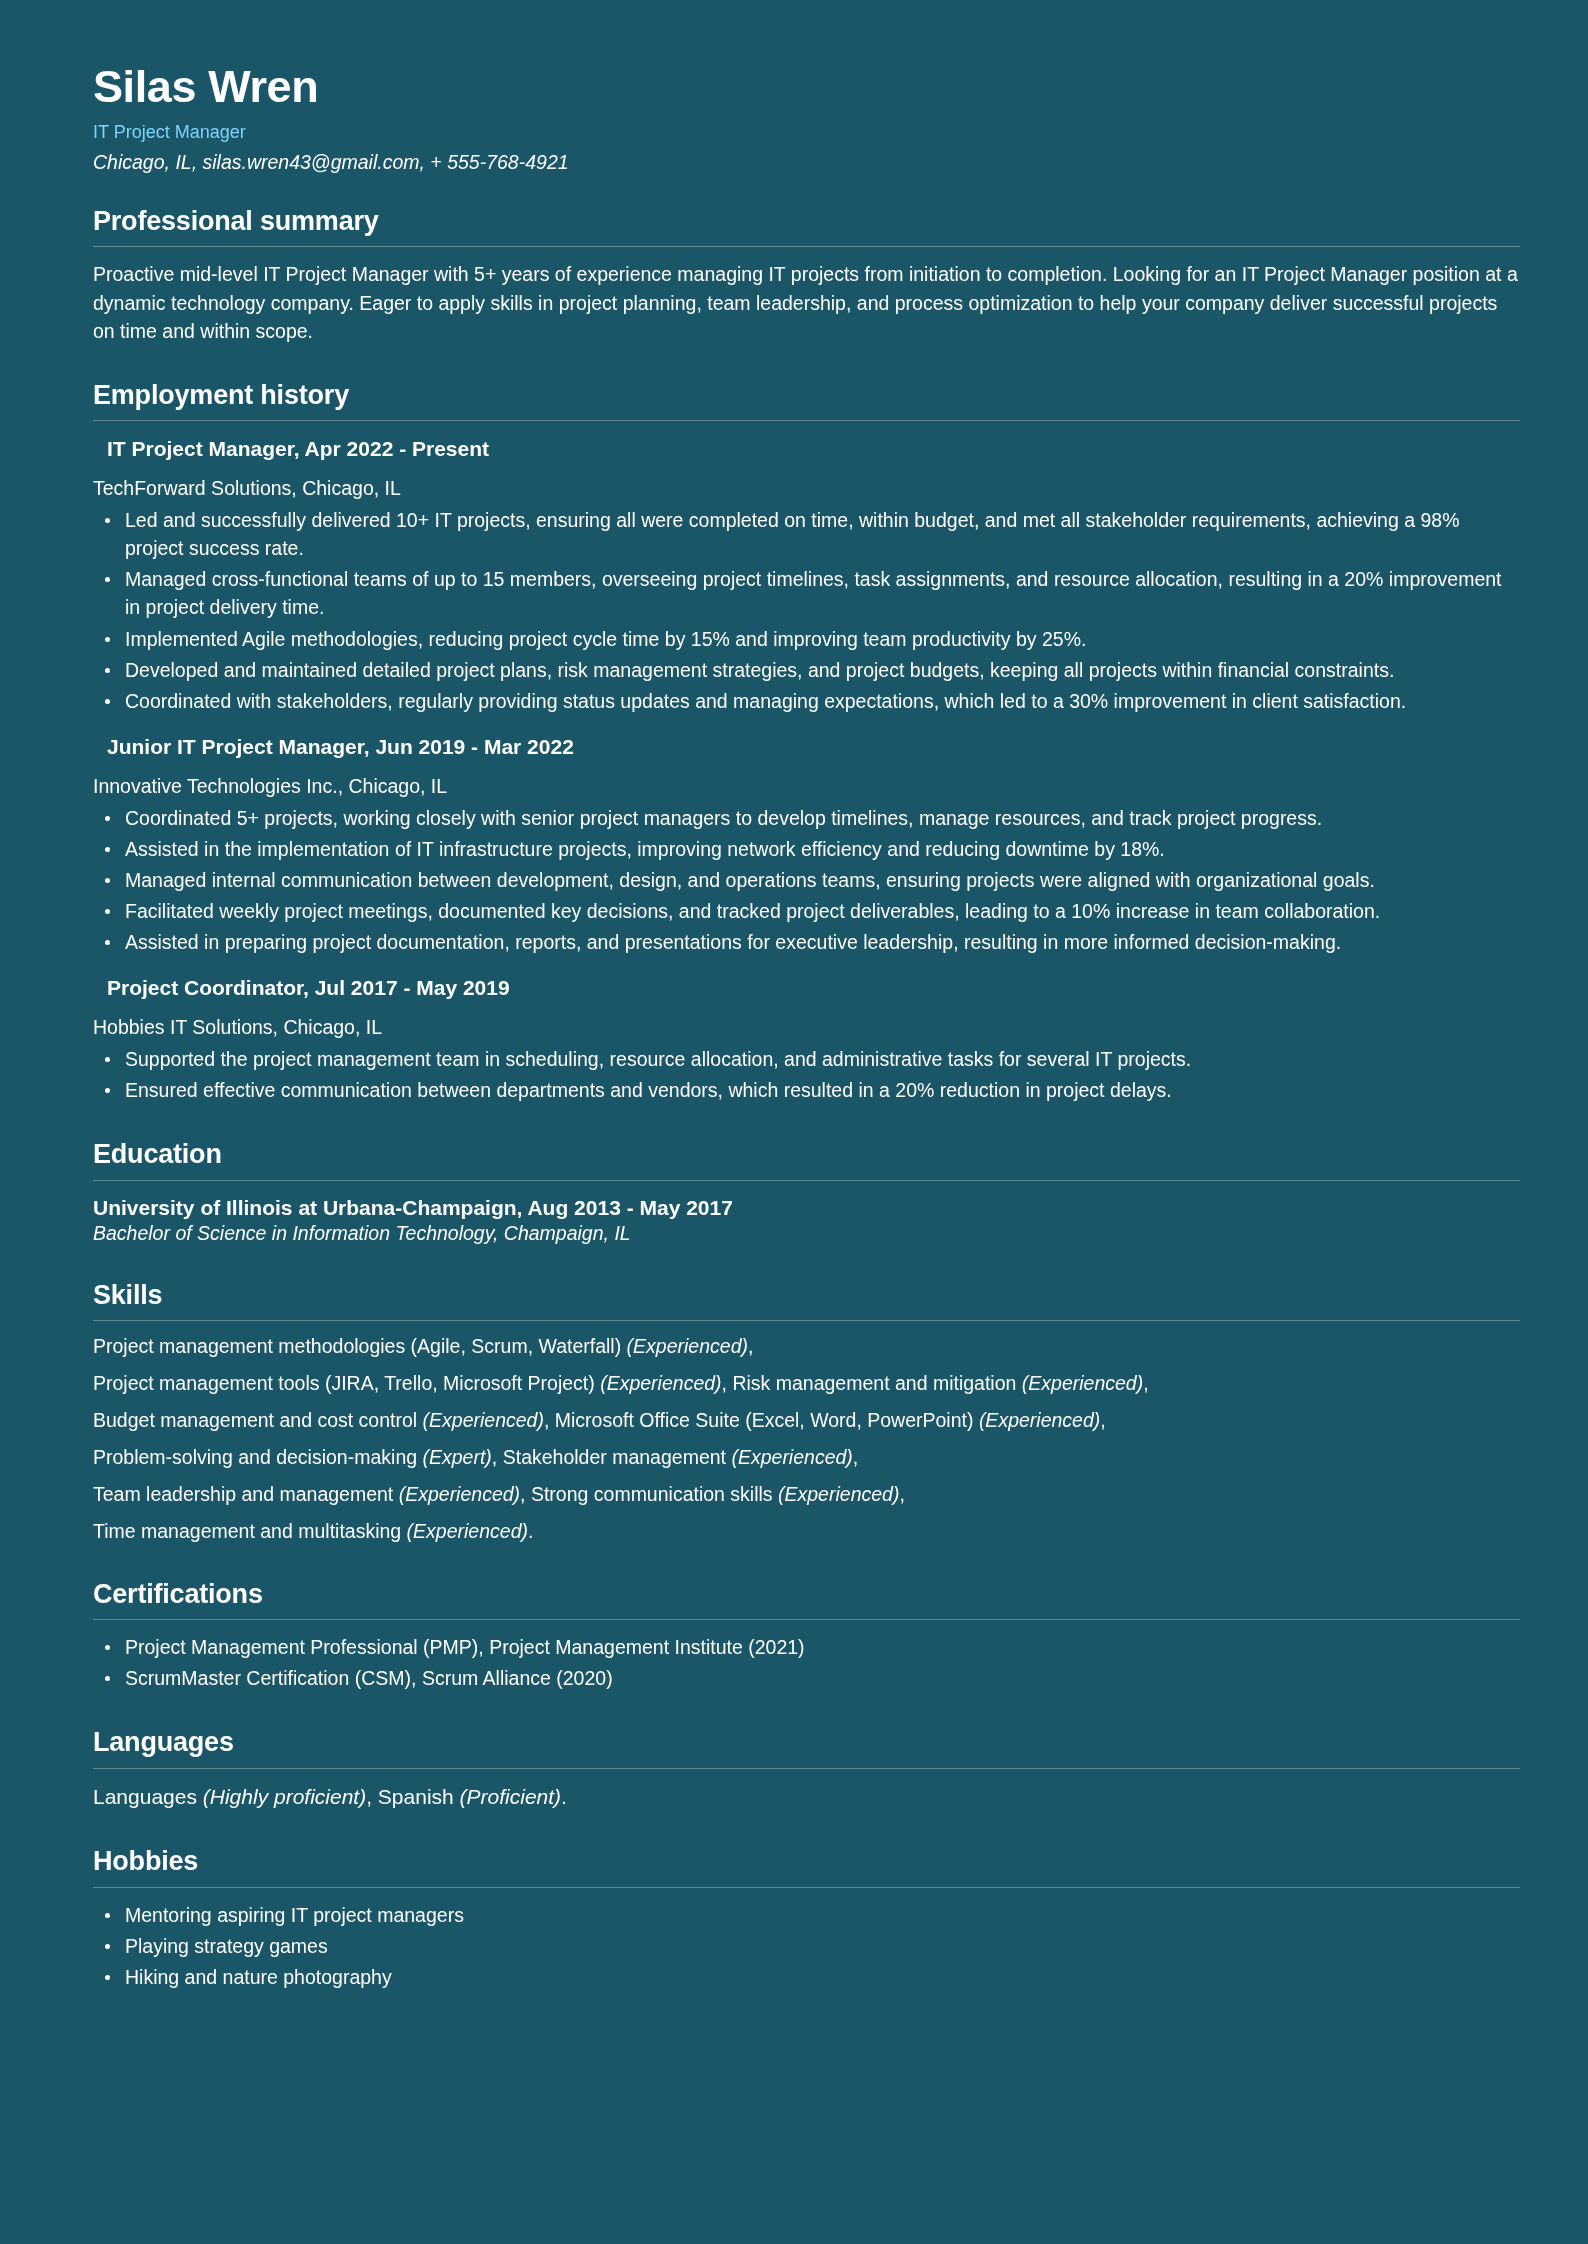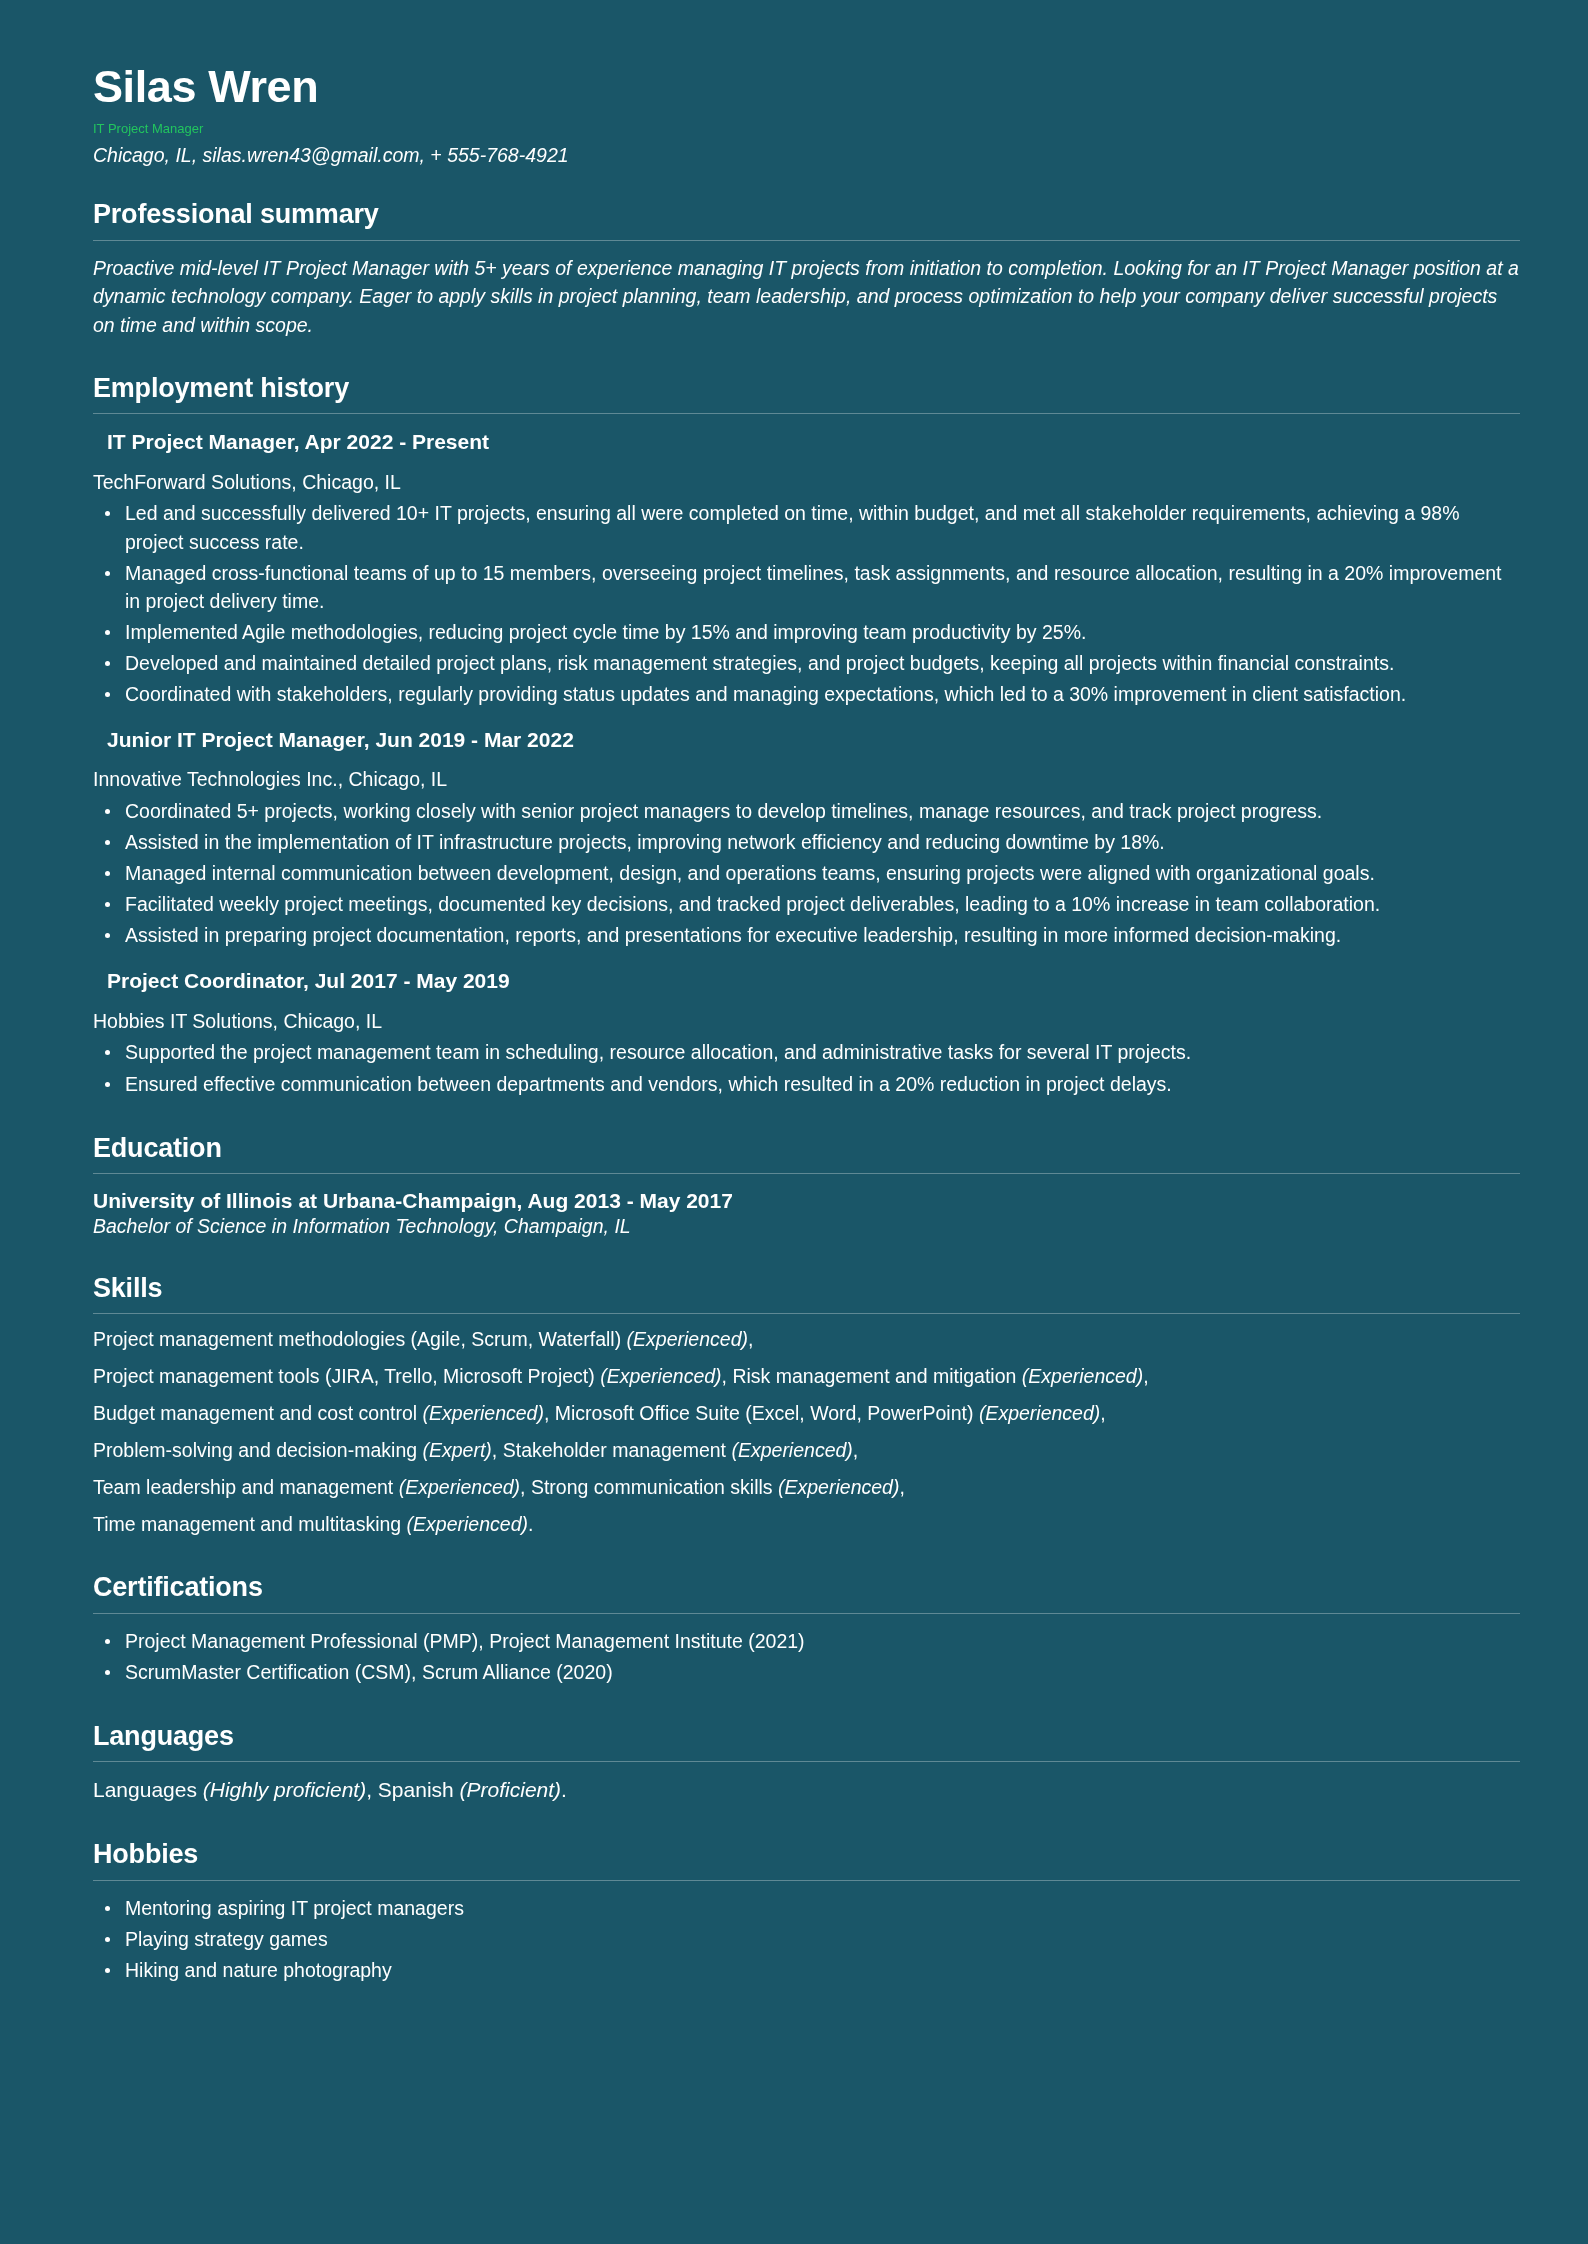--- a/index.html
+++ b/index.html
@@ -25,24 +25,24 @@
   
   .name {
     font-size: 45px;
     font-weight: bold;
     letter-spacing: -0.4px;
     line-height: 1.12;
     margin: 0 0 8px 0;
     color: #ffffff;
   }
   .job-title {
-    font-size: 13px;
+    font-size: 18px;
     line-height: 1.35;
     margin: 0 0 4px 0;
-    color: #22c55e;
+    color: #7dd3fc;
   }
   .contact {
     font-size: 19.5px;
     font-style: italic;
     line-height: 1.35;
     margin: 0;
     color: #ffffff;
   }
 
   
@@ -61,21 +61,20 @@
     height: 1px;
     background: rgba(255,255,255,0.30);
     margin: 0 0 13px 0;
   }
 
   .summary-text {
     font-size: 19.5px;
     line-height: 1.46;
     margin: 0;
     color: #ffffff;
-    font-style: italic;
   }
 
   
   .job {
     margin-bottom: 18px;
   }
   .job:last-child { margin-bottom: 0; }
   .job-heading {
     font-size: 21px;
     font-weight: bold;

